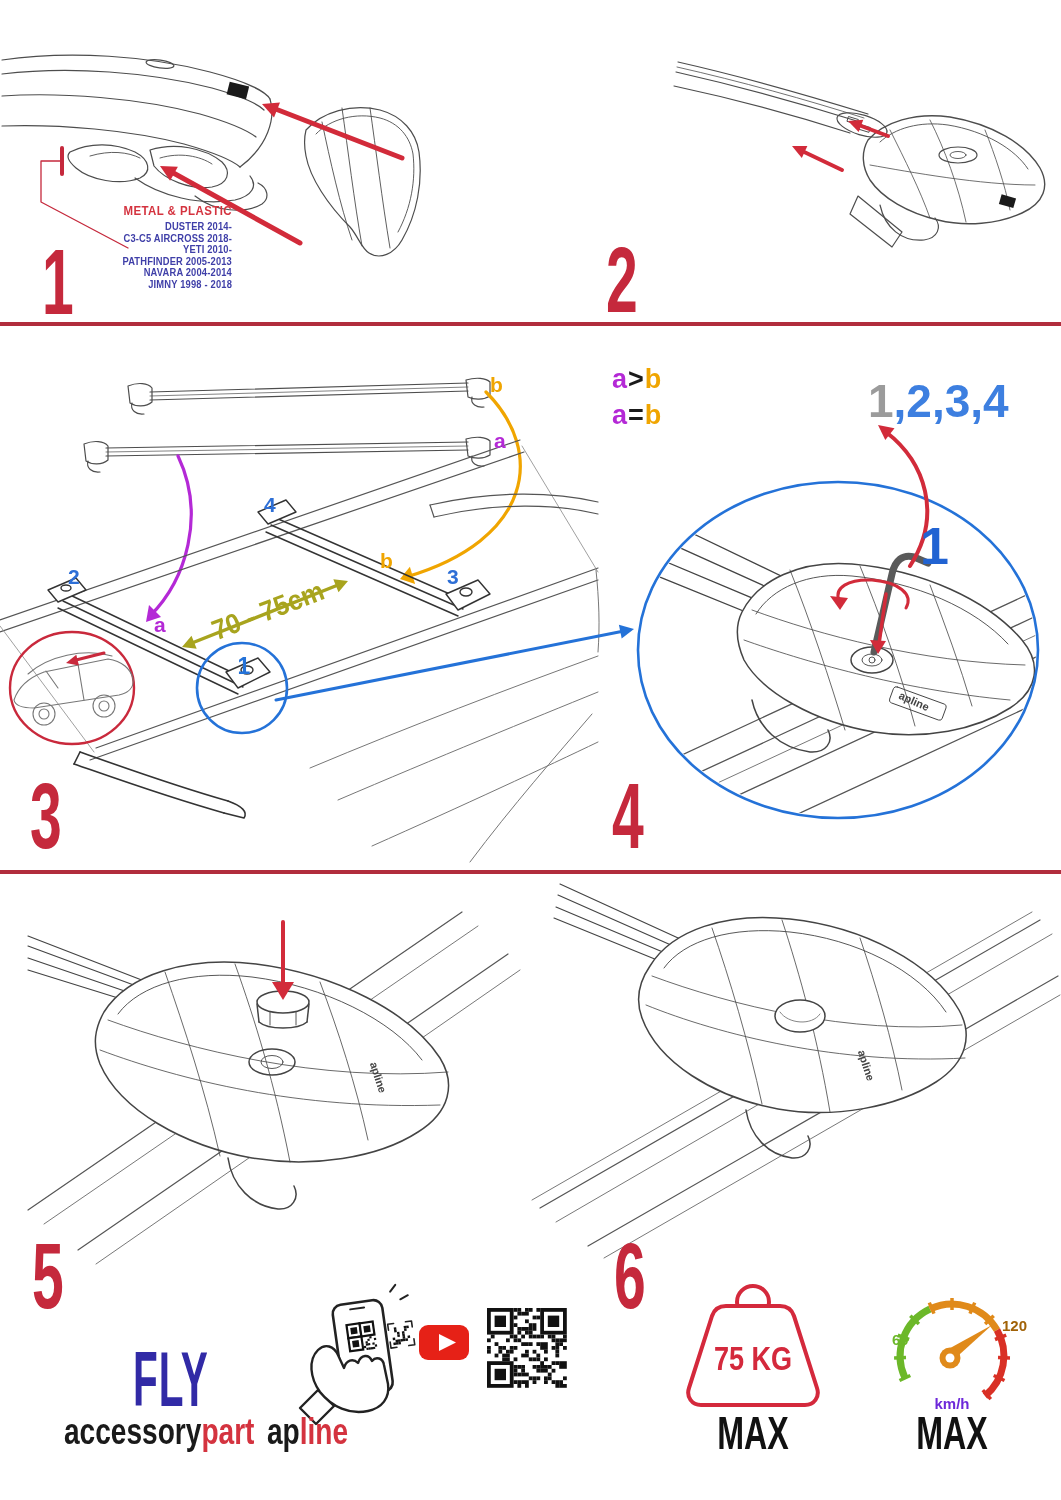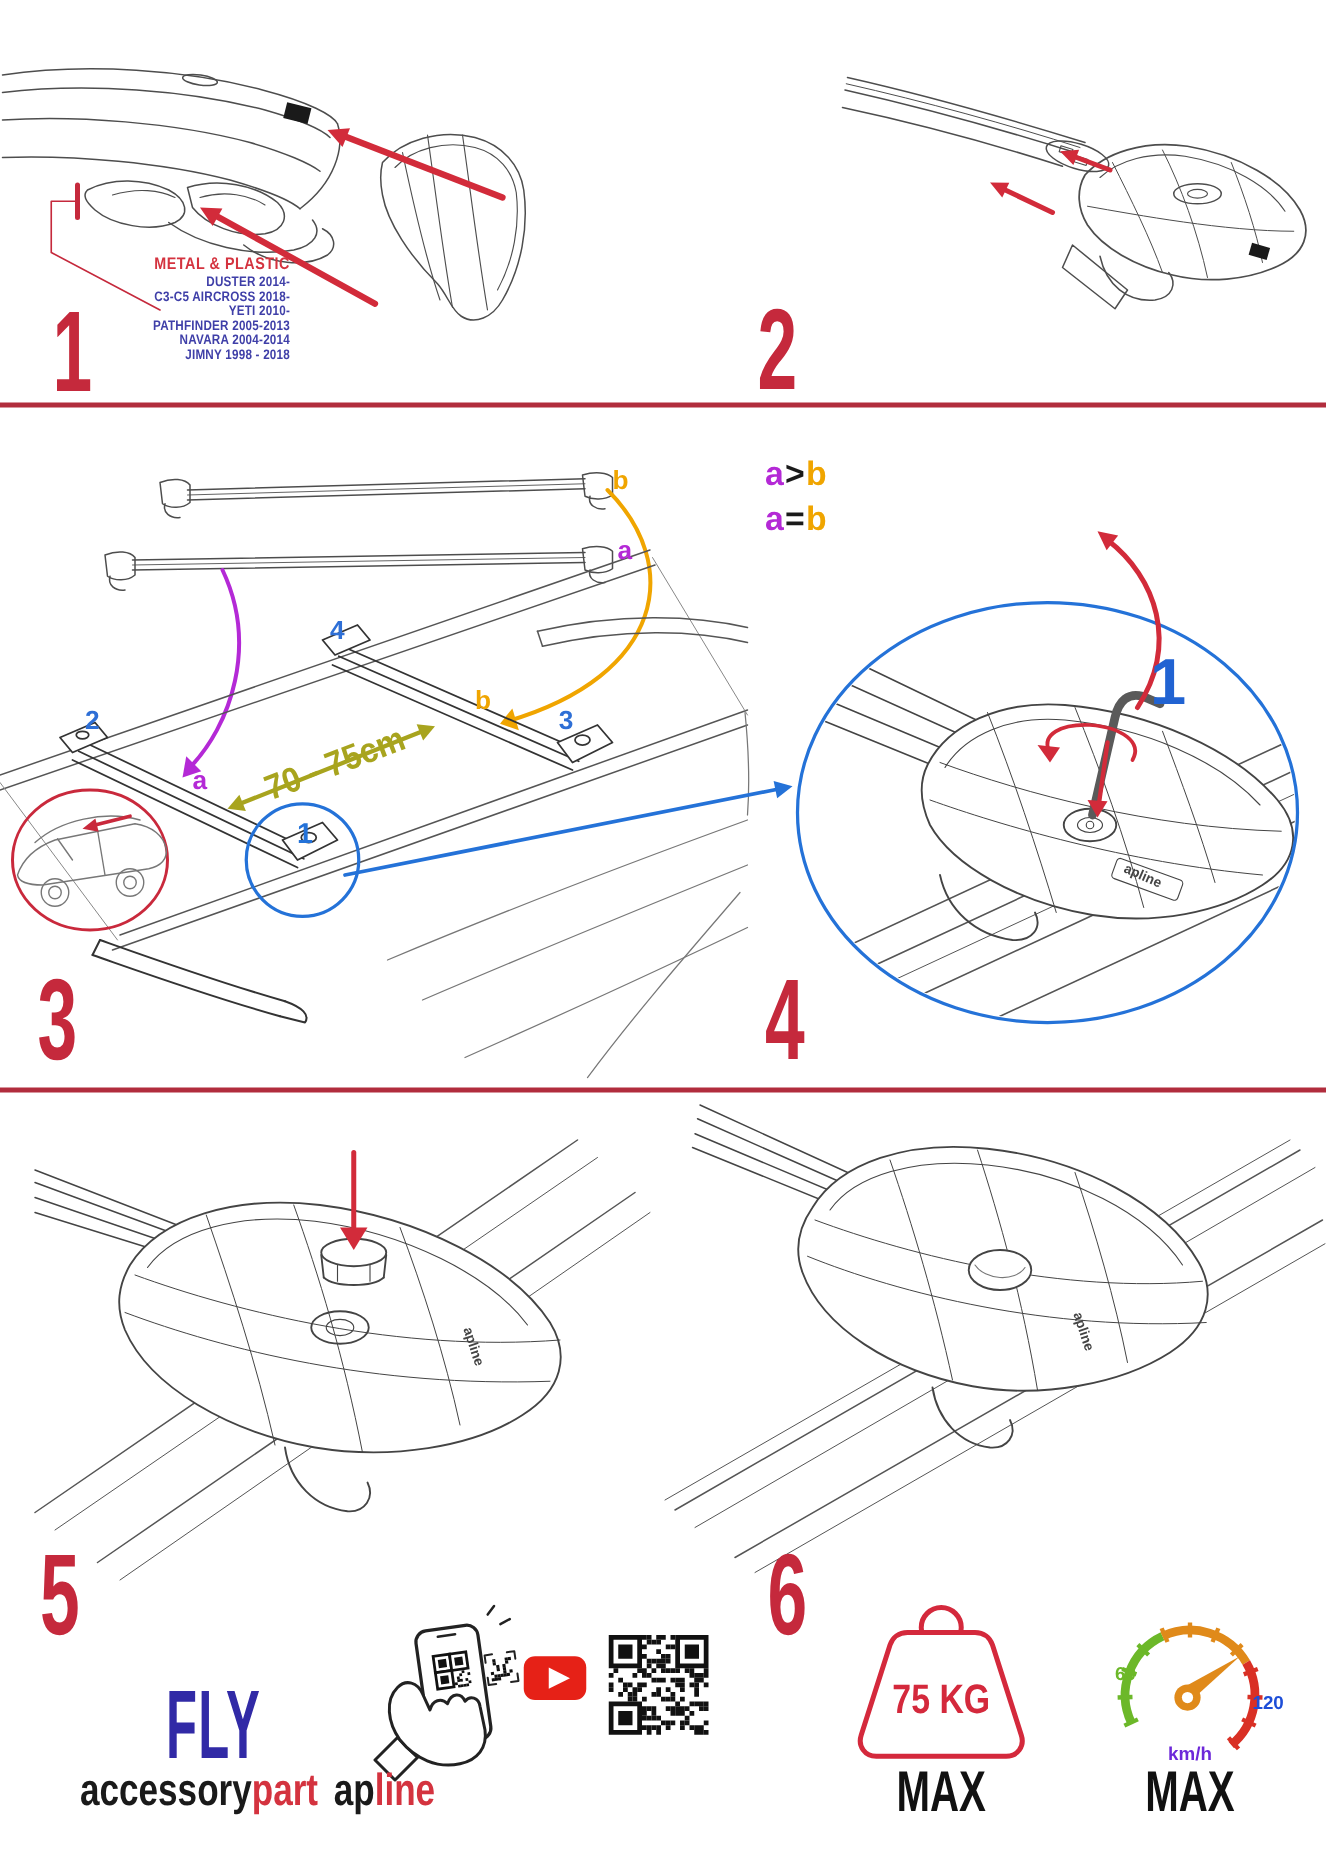--- a/index.html
+++ b/index.html
@@ -31,21 +31,21 @@
        transform:scaleX(.52);transform-origin:center top;letter-spacing:2px;}
   .brandline{position:absolute;left:64px;top:1414px;white-space:nowrap;
              font:700 36px/1 "Liberation Sans",sans-serif;transform:scaleX(.78);transform-origin:left top;}
   .brandline .blk{color:#1a1a1a;} .brandline .red{color:#d4333f;}
   .brandline .gap{display:inline-block;width:16px;}
   .wkg{position:absolute;left:700px;top:1342px;width:106px;text-align:center;
        font:700 33px/1 "Liberation Sans",sans-serif;color:#d4293c;transform:scaleX(.82);transform-origin:center top;}
   .maxlbl{position:absolute;width:126px;text-align:center;font:700 46px/1 "Liberation Sans",sans-serif;
           color:#111;transform:scaleX(.7);transform-origin:center top;}
   .gauge-min{position:absolute;left:892px;top:1332px;font:700 15px/1 "Liberation Sans",sans-serif;color:#6cb829;}
-  .gauge-max{position:absolute;left:1002px;top:1318px;font:700 15px/1 "Liberation Sans",sans-serif;color:#1d4ed8;margin-top:37px;}
+  .gauge-max{position:absolute;left:1002px;top:1318px;font:700 15px/1 "Liberation Sans",sans-serif;color:#a16207;}
   .gauge-unit{position:absolute;left:922px;top:1396px;width:60px;text-align:center;
               font:700 15px/1 "Liberation Sans",sans-serif;color:#6d28d9;}
 </style>
 </head>
 <body>
 
 <div class="page">
 
   <svg class="art" viewBox="0 0 1061 1500" fill="none" stroke-linecap="round" stroke-linejoin="round">
 
@@ -552,20 +552,21 @@
   <div class="lbl lbl-blue" style="left:264px;top:494px">4</div>
   <div class="lbl lbl-orange" style="left:380px;top:550px">b</div>
   <div class="lbl lbl-blue" style="left:447px;top:566px">3</div>
   <div class="lbl lbl-magenta" style="left:154px;top:614px">a</div>
   <div class="circnum">1</div>
   <div class="measure">70 - 75cm</div>
 
   <div class="rule" style="top:366px"><span class="m">a</span><span class="k">&gt;</span><span class="o">b</span></div>
   <div class="rule" style="top:402px"><span class="m">a</span><span class="k">=</span><span class="o">b</span></div>
 
+  <div class="seq"><span class="g">1</span><span class="b">,2,3,4</span></div>
   <div class="callout1">1</div>
   <div class="apline-sm" style="left:898px;top:696px;transform:rotate(24deg)">apline</div>
   <div class="apline-sm" style="left:362px;top:1072px;transform:rotate(72deg)">apline</div>
   <div class="apline-sm" style="left:850px;top:1060px;transform:rotate(72deg)">apline</div>
 
   <div class="wkg">75 KG</div>
   <div class="maxlbl" style="left:690px;top:1410px">MAX</div>
   <div class="gauge-min">60</div>
   <div class="gauge-max">120</div>
   <div class="gauge-unit">km/h</div>

